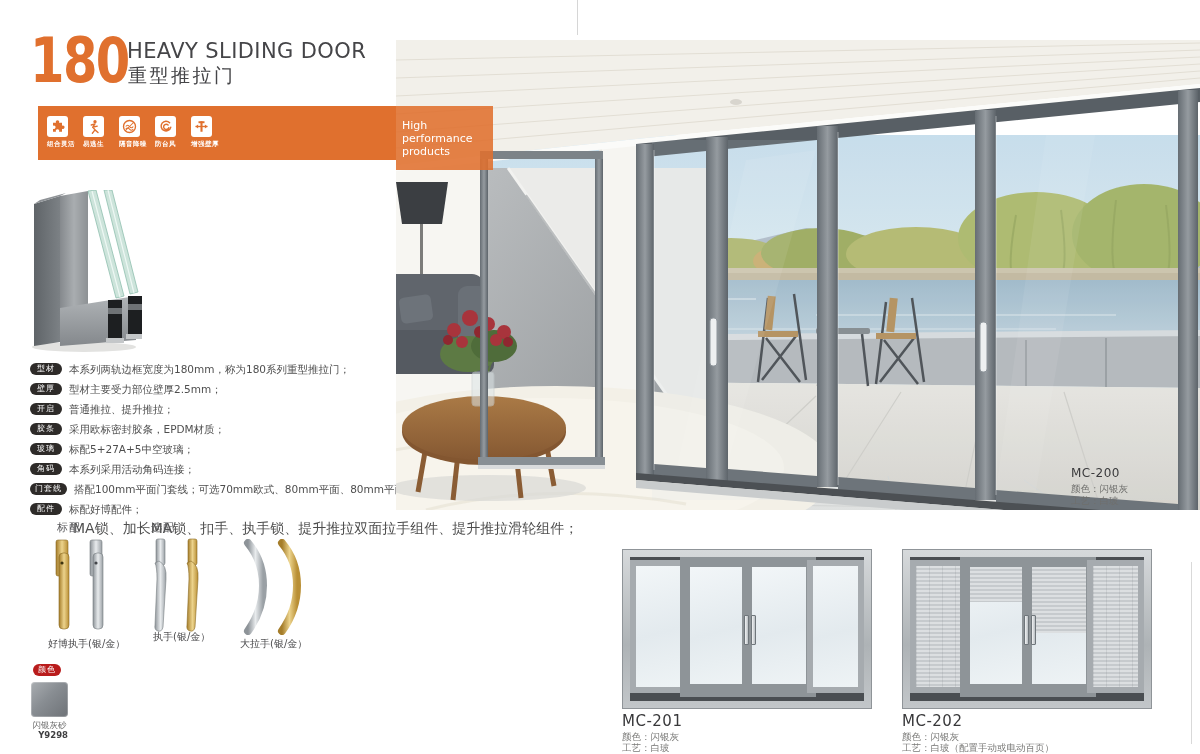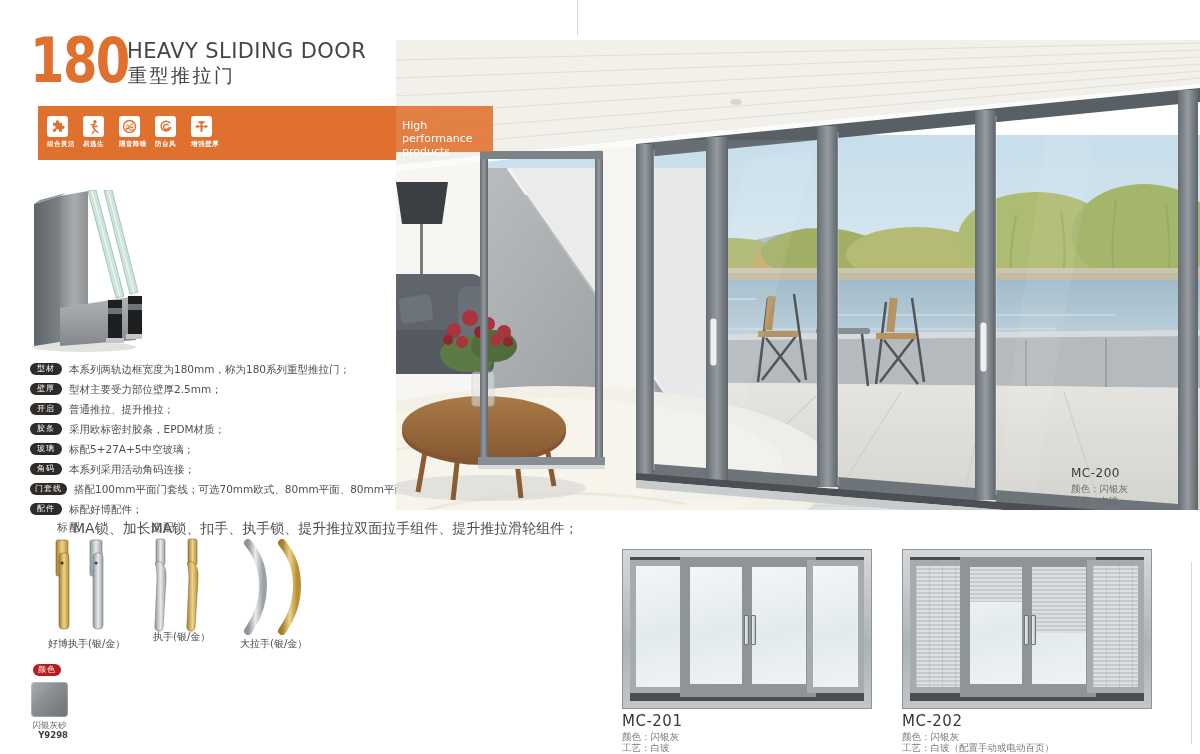--- a/index.html
+++ b/index.html
@@ -10,21 +10,21 @@
   
   .hdr-num{left:30px;top:30px;font-size:62px;font-weight:bold;color:#e0702e;line-height:1;}
   .hdr-num span{display:inline-block;transform:scaleX(.8);transform-origin:left top;letter-spacing:-2px;}
   .hdr-en{left:127px;top:39px;font-size:21px;color:#454548;letter-spacing:.4px;}
   .hdr-cn{left:128px;top:63px;font-size:19px;color:#454548;letter-spacing:2.5px;}
   .top-divider{left:577px;top:0;width:1px;height:35px;background:#d6d6d6;}
   .right-divider{left:1191px;top:562px;width:1px;height:182px;background:#d9d9d9;}
 
   
   .banner{left:38px;top:106px;width:358px;height:54px;background:#e0702e;z-index:5;}
-  .banner-overlay{left:396px;top:106px;width:97px;height:46px;background:rgba(224,112,46,.88);z-index:5;
+  .banner-overlay{left:396px;top:106px;width:97px;height:64px;background:rgba(224,112,46,.88);z-index:5;
                   color:#fff;font-size:11px;line-height:13px;padding:13px 0 0 6px;box-sizing:border-box;}
   .feats{display:flex;gap:9px;padding:10px 0 0 9px;}
   .feat{display:flex;flex-direction:column;align-items:flex-start;width:27px;font-weight:bold;}
   .feat-icon{width:21px;height:21px;background:#fff;border-radius:3px;display:flex;align-items:center;justify-content:center;}
   .feat-label{margin-top:3px;font-size:6.5px;color:#fff;white-space:nowrap;letter-spacing:.5px;}
 
   
   .specs{left:30px;top:362px;width:390px;}
   .spec-row{display:flex;align-items:flex-start;margin-bottom:6px;}
   .spec-tag{flex:none;background:#2e2b29;color:#fff;font-size:8px;line-height:12px;border-radius:7px;

